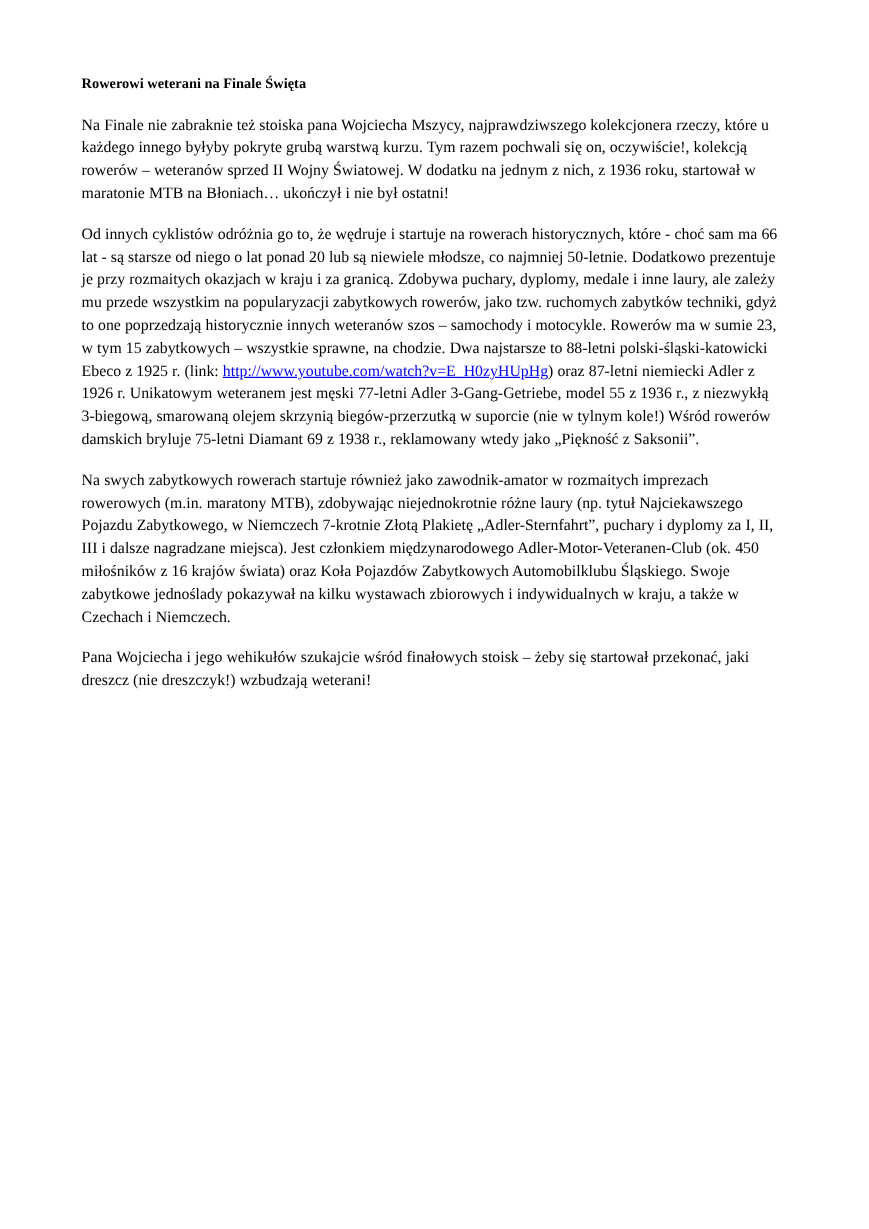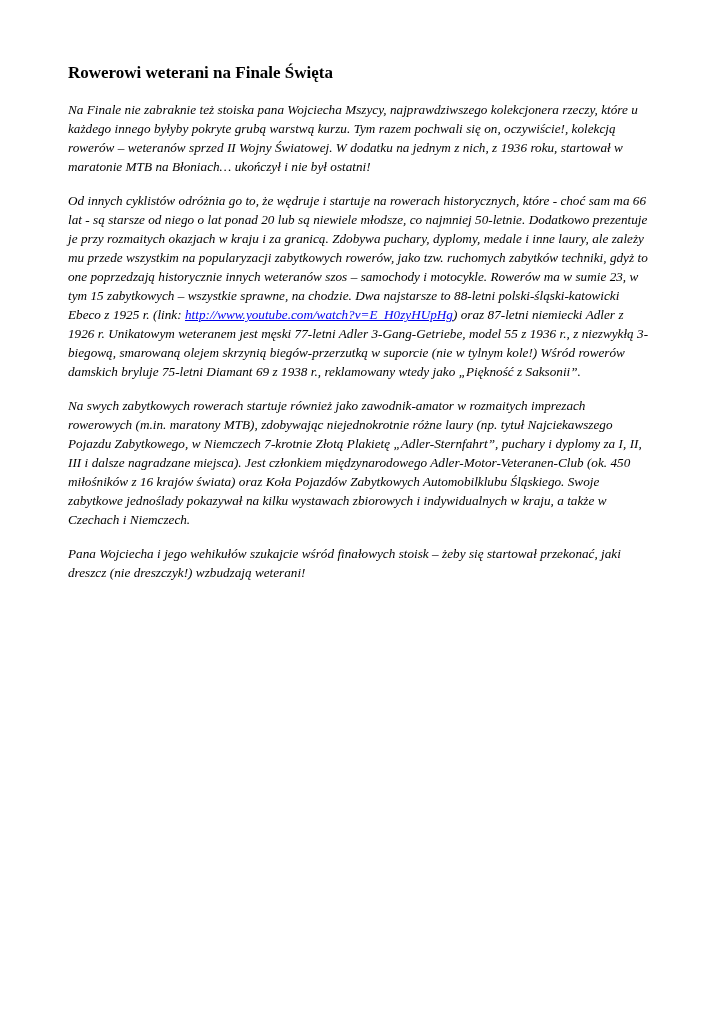--- a/index.html
+++ b/index.html
@@ -17,32 +17,31 @@
   .page {
     width: 724px;
     height: 1024px;
     box-sizing: border-box;
     padding: 62px 68px 0 68px;
     position: relative;
   }
   .doc-title {
     font-family: "Liberation Serif", serif;
     font-weight: bold;
-    font-size: 17px;
+    font-size: 12px;
     line-height: 1.32;
     margin: 0 0 16px 0;
   }
   .para {
     font-family: "Liberation Serif", serif;
     font-size: 13.2px;
     line-height: 1.44;
     margin: 0 4px 15px 0;
     text-align: left;
     word-spacing: 0.1px;
-    font-style: italic;
   }
   .para:last-child {
     margin-bottom: 0;
   }
   a.doc-link {
     color: #0000ee;
     text-decoration: underline;
     text-align: right;
   }
 </style>

